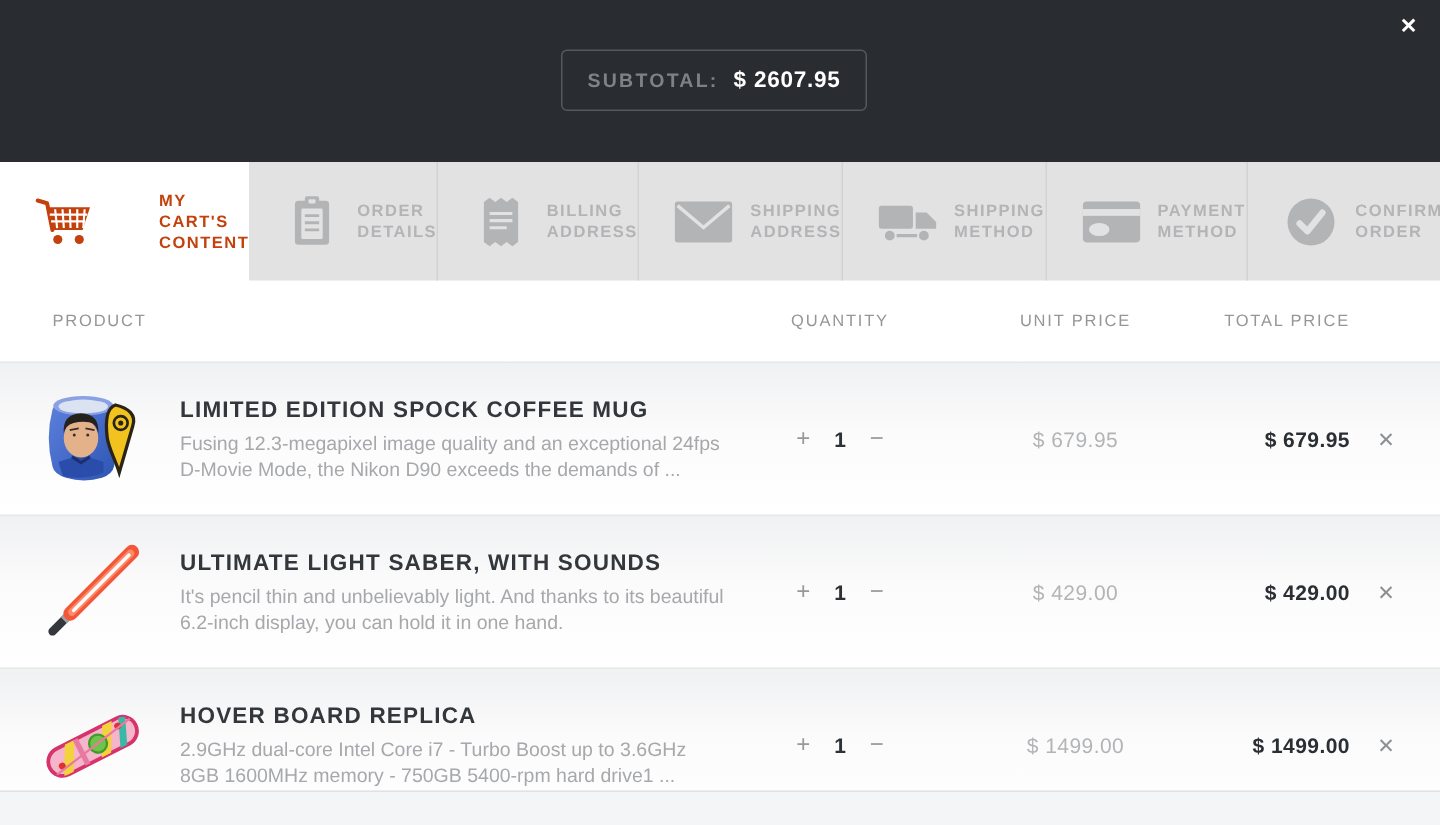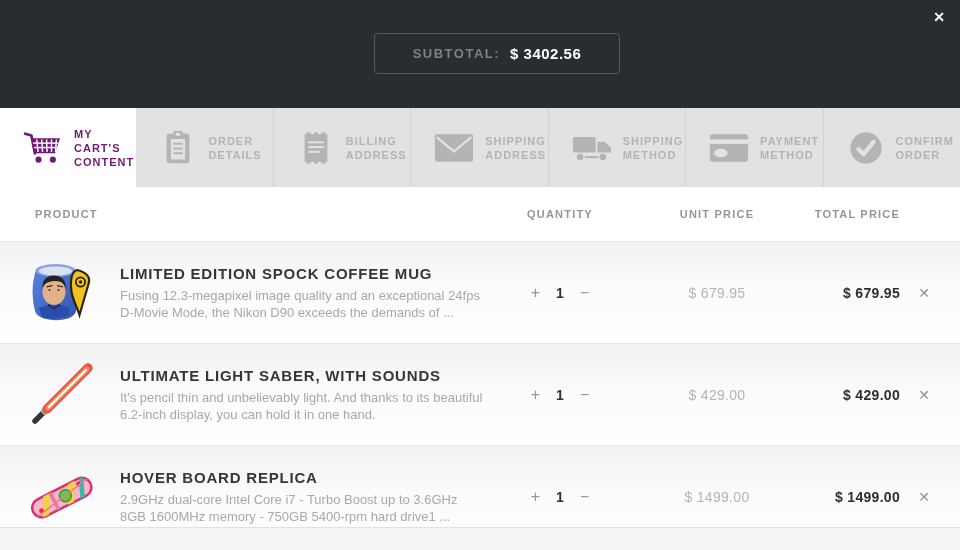--- a/index.html
+++ b/index.html
@@ -8,48 +8,48 @@
     font-family:"Liberation Sans", sans-serif; background:#ffffff;
     -webkit-font-smoothing:antialiased;
   }
   
   .header { position:relative; height:108px; background:#292c30; }
   .page-title {
     position:absolute; left:35px; top:50%; transform:translateY(-50%);
     color:#ffffff; font-size:29px; font-weight:300; letter-spacing:3px;
   }
   .subtotal-box {
-    position:absolute; left:374px; top:33px; width:246px; height:41px;
+    position:absolute; left:374px; top:33px; width:204px; height:41px;
     box-sizing:border-box; border:1px solid #55585c; border-radius:4px;
     display:flex; align-items:center; justify-content:center; gap:10px;
   }
   .subtotal-label { color:#7e8286; font-size:13px; font-weight:700; letter-spacing:1.5px; }
   .subtotal-value { color:#ffffff; font-size:15px; font-weight:700; letter-spacing:.5px; }
   .close-btn {
     position:absolute; right:10px; top:6px; width:22px; height:22px;
     color:#ffffff; font-size:14px; font-weight:700; text-align:center; line-height:22px;
     cursor:pointer;
   }
   
   .steps { display:flex; height:79px; }
   .step {
     --tabbg:#e2e2e3;
     flex:1 1 0; background:var(--tabbg); border-right:1px solid #d2d2d3;
     display:flex; align-items:center; padding-left:23px; box-sizing:border-box;
     color:#b3b4b6; cursor:pointer;
   }
   .step:last-child { border-right:none; }
-  .step.active { --tabbg:#ffffff; background:var(--tabbg); color:#701a75; border-right:none; }
+  .step.active { --tabbg:#ffffff; background:var(--tabbg); color:#c2410c; border-right:none;gap:32px; }
   .step-icon { flex:0 0 auto; margin-right:11px; display:flex; align-items:center; }
   .step-label { font-size:11px; font-weight:700; letter-spacing:1px; line-height:14px; white-space:pre-line; }
   
   .table-head { position:relative; height:54px; }
   .th {
     position:absolute; top:50%; transform:translateY(-50%);
-    font-size:11px; font-weight:700; letter-spacing:1.2px; color:#94969a;
+    font-size:11px; font-weight:400; letter-spacing:1.2px; color:#94969a;
   }
   .th-product { left:35px; }
   .th-quantity { left:505px; width:110px; text-align:center; }
   .th-unit { left:637px; width:160px; text-align:center; }
   .th-total { left:770px; width:130px; text-align:right; }
   
   .cart-row {
     position:relative; height:101px;
     border-top:1px solid #e6e7e8;
     background:linear-gradient(180deg,#f0f1f2 0,#fbfbfc 45%,#ffffff 100%);
@@ -86,21 +86,21 @@
     position:absolute; left:0; top:527px; width:960px; height:23px;
     background:#f4f5f7; border-top:1px solid #e0e1e3; z-index:5;
   }
 </style>
 </head>
 <body>
 
 <div class="header">
   <div class="subtotal-box">
     <span class="subtotal-label">SUBTOTAL:</span>
-    <span class="subtotal-value">$ 3402.56</span>
+    <span class="subtotal-value">$ 2607.95</span>
   </div>
   <div class="close-btn">✕</div>
 </div>
 
 <div class="steps">
 
   <div class="step active">
     <span class="step-icon">
       <svg width="40" height="34" viewBox="0 0 44 38">
         <path d="M2 3 L9 5 L13 25" fill="none" stroke="currentColor" stroke-width="3" stroke-linecap="round" stroke-linejoin="round"></path>

